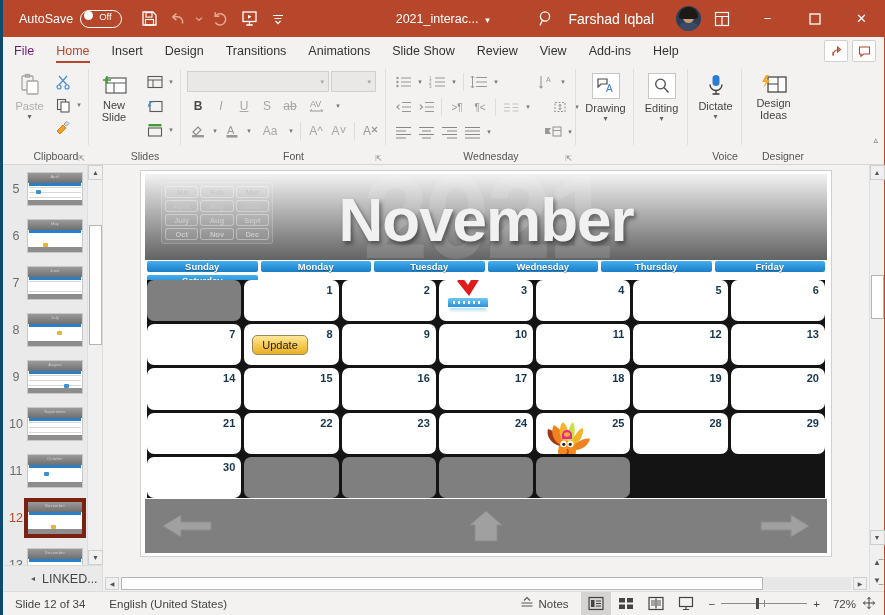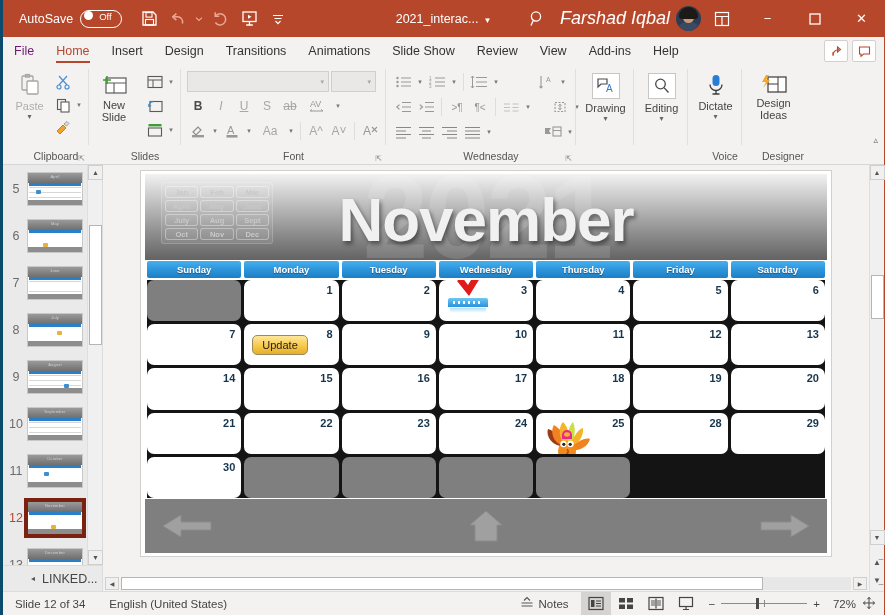--- a/index.html
+++ b/index.html
@@ -33,21 +33,21 @@
   }
   .qbtn svg { display:block; }
   .doctitle {
     position:absolute; left:0; right:0; text-align:center;
     font-size:12.5px; color:#fff; pointer-events:none;
   }
   .doctitle span { pointer-events:auto; }
   .caret-sm { font-size:8px; margin-left:5px; }
   .tr-group { margin-left:auto; display:flex; align-items:center; gap:2px; }
   .search-btn { width:40px; height:30px; display:flex; align-items:center; justify-content:center;}
-  .username { font-size:18px; color:#fff; margin-right:4px; white-space:nowrap;font-style:italic; }
+  .username { font-size:14px; color:#fff; margin-right:20px; white-space:nowrap; }
   .avatar {
     width:25px; height:25px; border-radius:50%; overflow:hidden; flex:none;
     background:#2b3d56; position:relative; margin-right:6px;
   }
   .avatar .hair { position:absolute; left:3px; top:1px; width:19px; height:12px;
                   border-radius:10px 10px 3px 3px; background:#1d1a16; }
   .avatar .face { position:absolute; left:7px; top:6px; width:11px; height:11px;
                   border-radius:50%; background:#c99a74; }
   .avatar .body { position:absolute; left:1px; bottom:0; width:23px; height:9px;
                   border-radius:9px 9px 0 0; background:#3a4a63; }
@@ -194,21 +194,21 @@
   }
   .mbtn {
     border:1px solid rgba(255,255,255,0.35); border-radius:3px;
     background:rgba(255,255,255,0.04);
     display:flex; align-items:center; justify-content:center;
     font-size:7.5px; color:#c9c9c9; font-weight:bold;
   }
   
   .dayhead {
     position:absolute; left:0; right:0; top:87px; height:17px;
-    display:grid; grid-template-columns:repeat(7,1fr); gap:3px; padding:0 2px;
+    display:grid; grid-template-columns:repeat(6,1fr); gap:3px; padding:0 2px;
   }
   .dayhead div {
     background:linear-gradient(#46b0ee 0%, #2f97dd 45%, #1c7fc6 100%);
     border-radius:2px; color:#fff; font-size:9.5px; font-weight:bold;
     display:flex; align-items:center; justify-content:center;
     text-shadow:0 1px 1px rgba(0,0,0,.4);
   }
   
   .daygrid {
     position:absolute; left:2px; right:2px; top:106px; height:218px;

